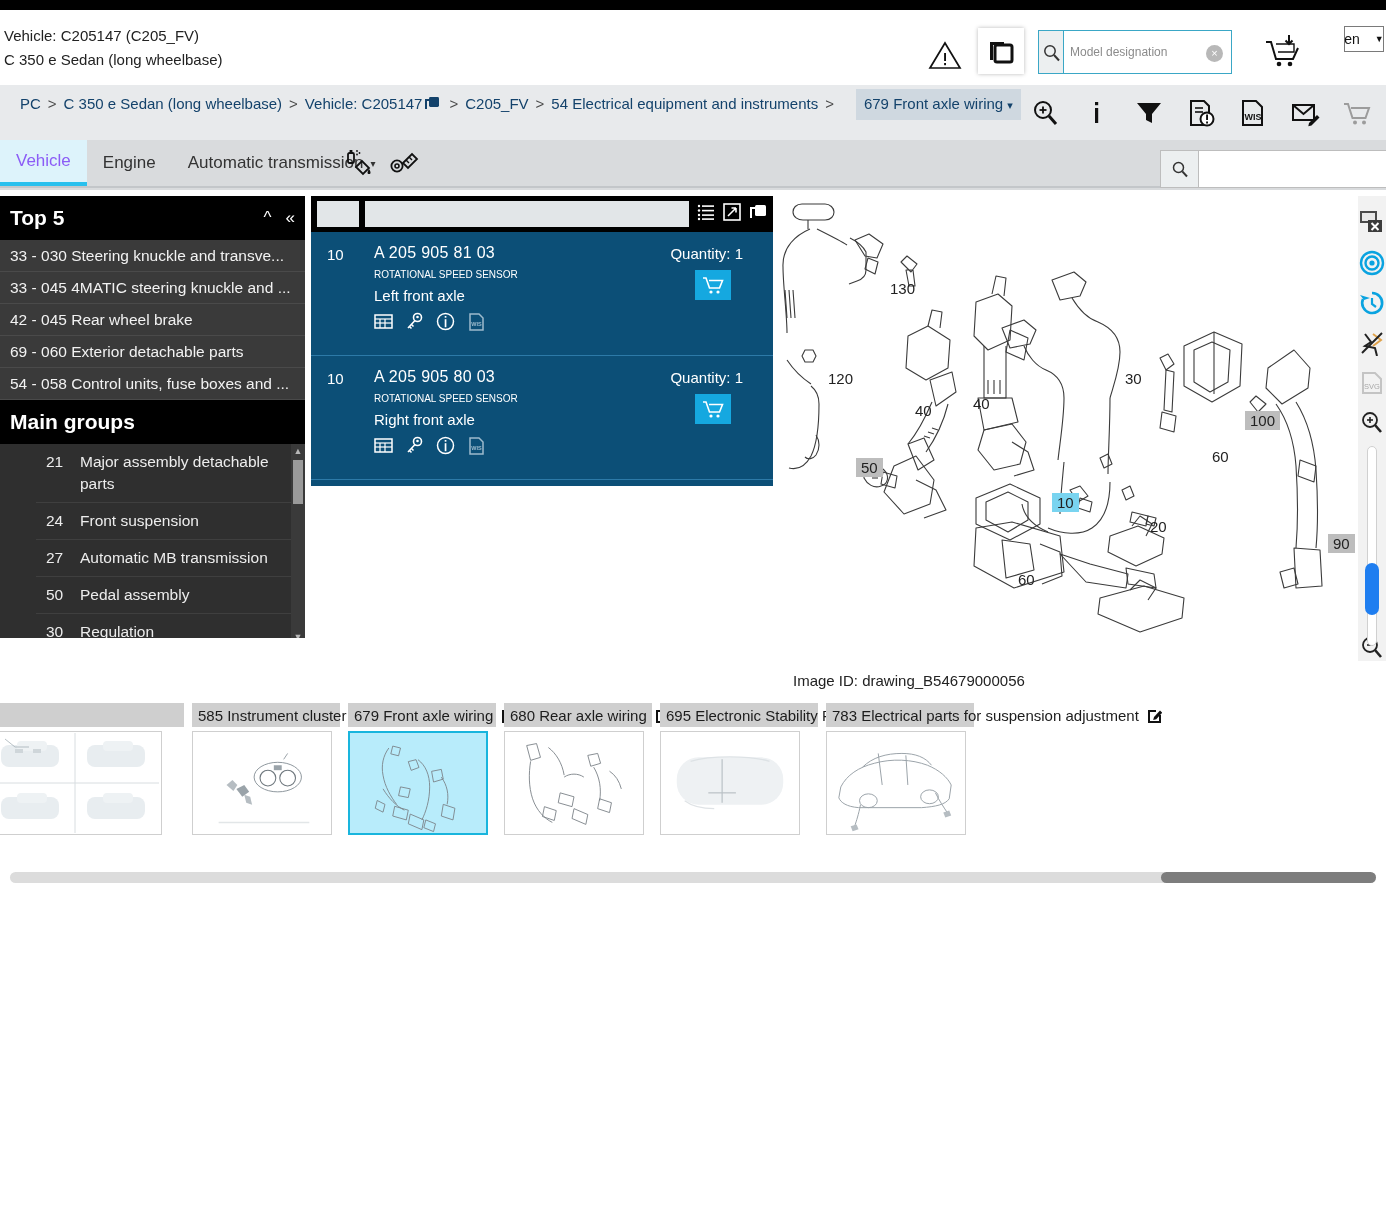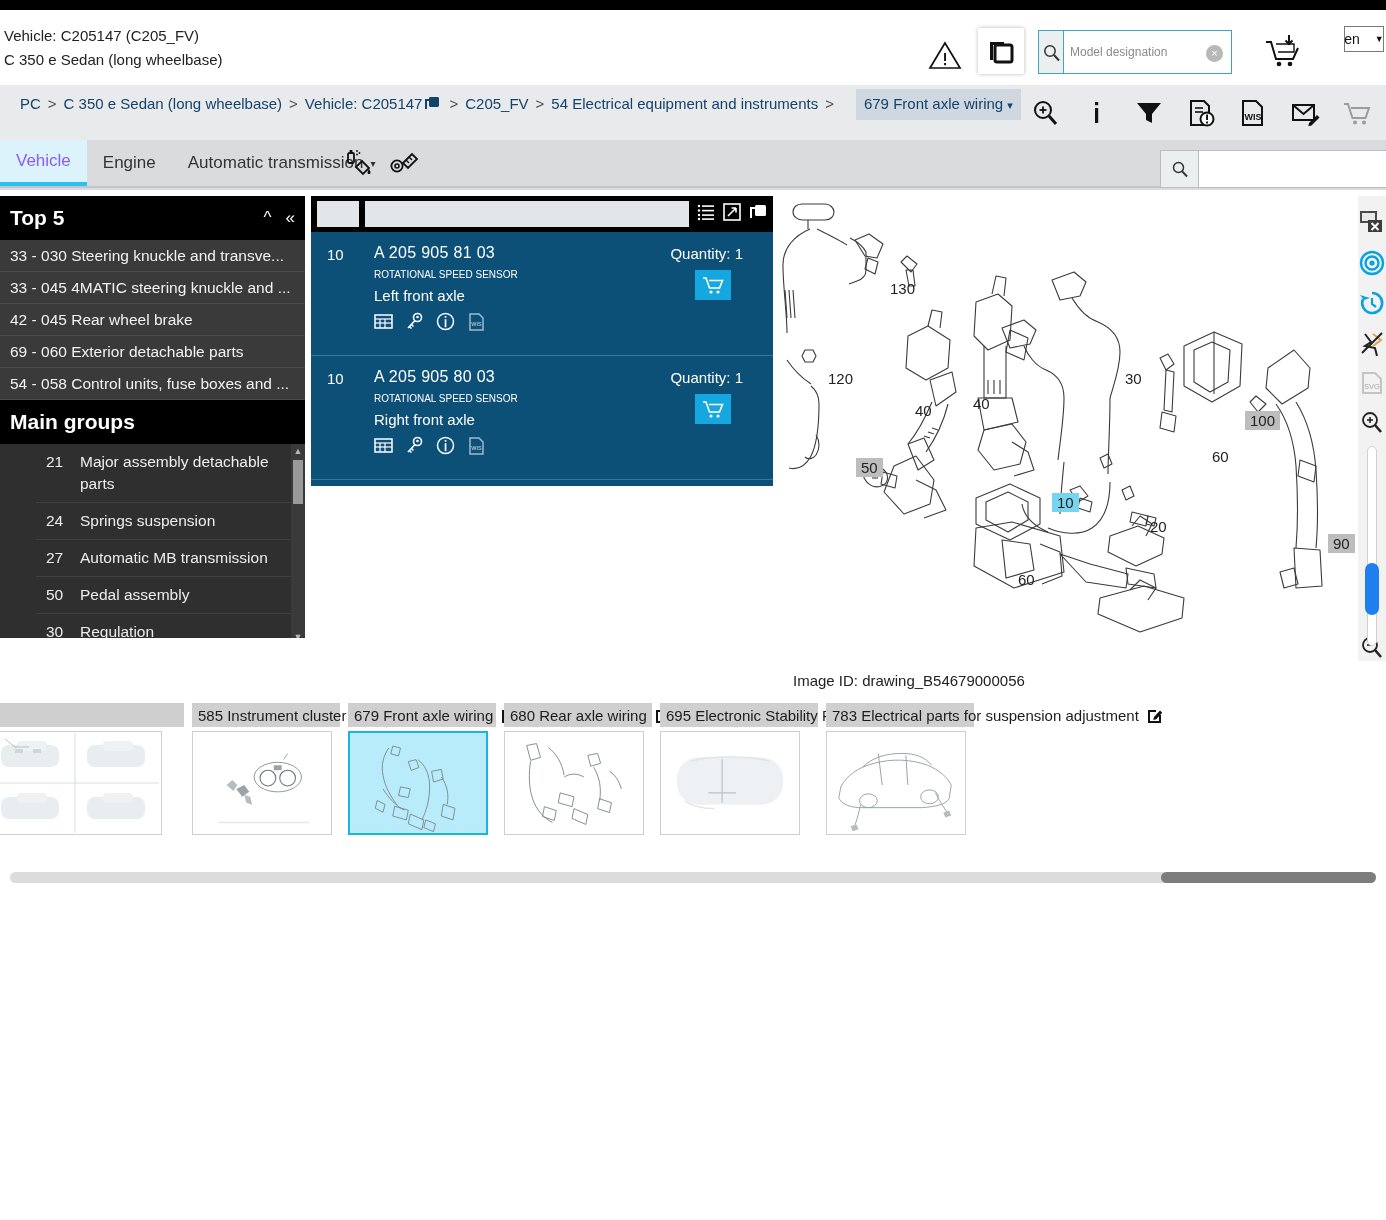--- a/index.html
+++ b/index.html
@@ -425,21 +425,21 @@
     <div class="panel-hd">
       <span class="ttl">Main groups</span>
     </div>
     <div class="mg-list" id="mg-list" style="height:202px;">
       <div class="row">
           <span class="num">21</span>
           <span class="lbl">Major assembly detachable parts</span>
         </div>
         <div class="row">
           <span class="num">24</span>
-          <span class="lbl">Springs suspension</span>
+          <span class="lbl">Front suspension</span>
         </div>
         <div class="row">
           <span class="num">27</span>
           <span class="lbl">Automatic MB transmission</span>
         </div>
         <div class="row">
           <span class="num">50</span>
           <span class="lbl">Pedal assembly</span>
         </div>
         <div class="row">

